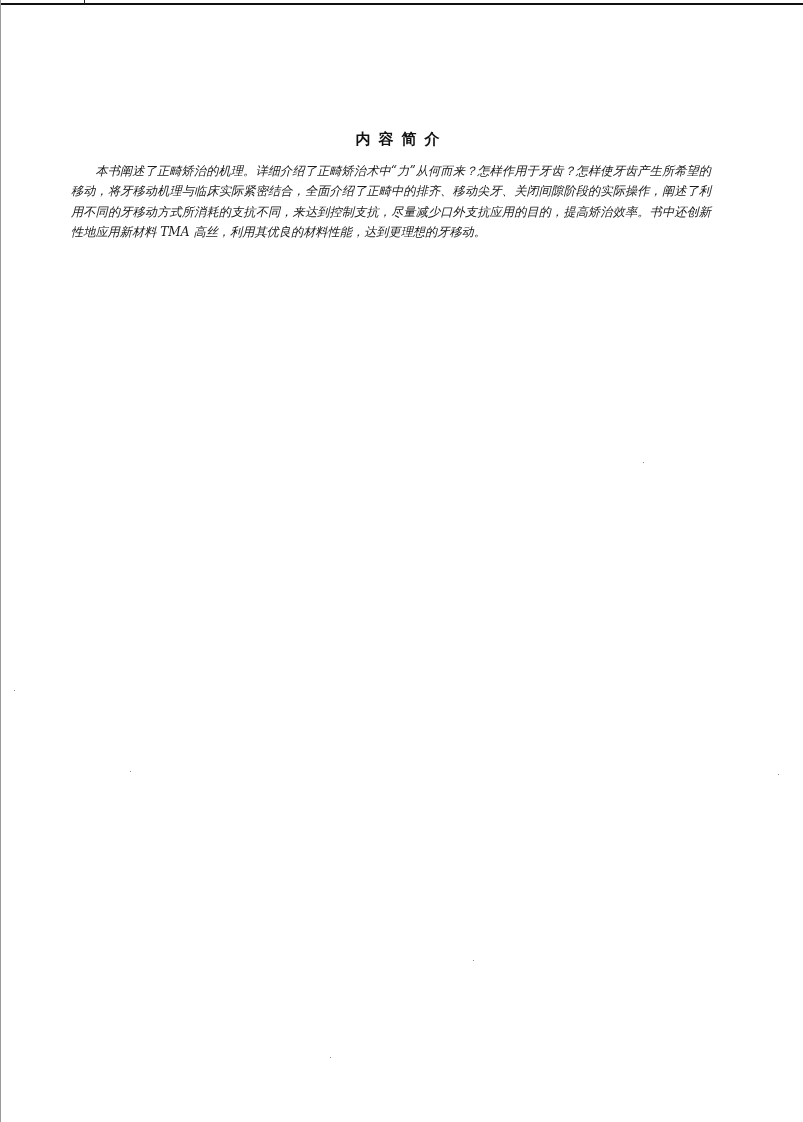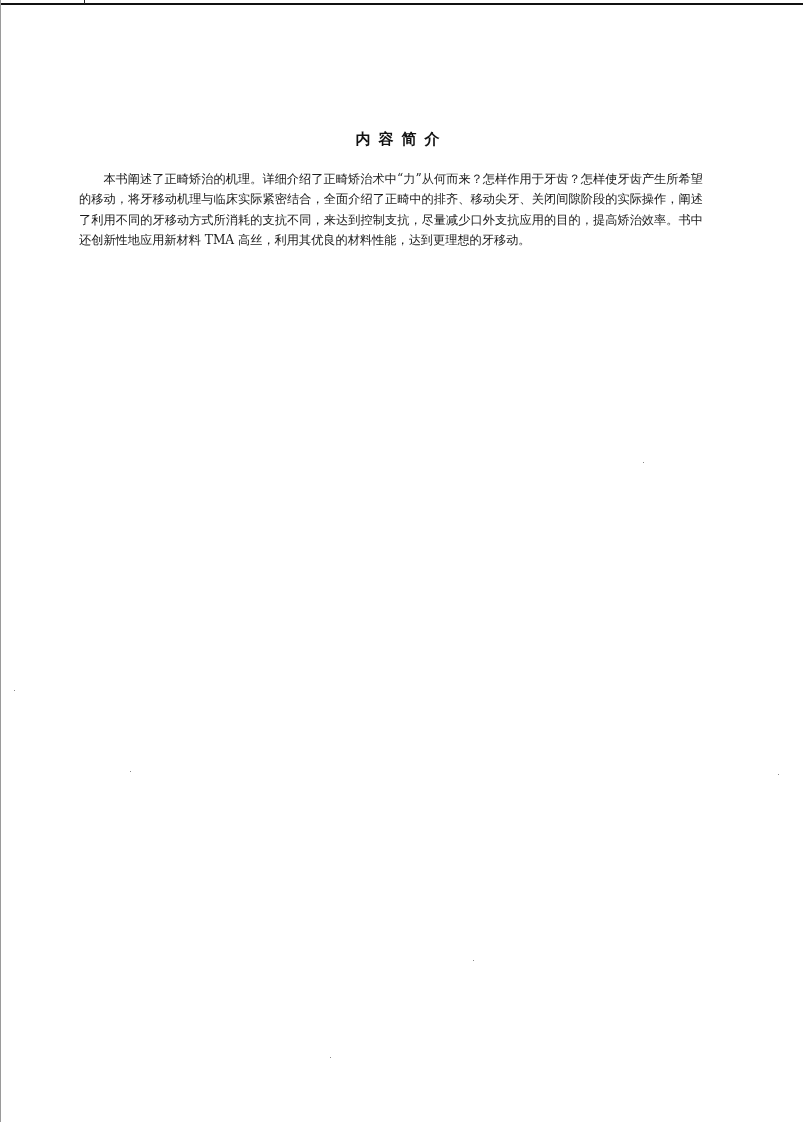--- a/index.html
+++ b/index.html
@@ -55,22 +55,23 @@
       position: absolute;
       left: 67px;
       top: 157px;
       width: 648px;
       font-size: 12.2px;
       line-height: 20.4px;
       text-align: justify;
       color: #1a1a1a;
     }
     .content p {
-      margin: 12px;
+      margin: 4px;
       text-indent: 2em;
+      font-style: italic;
     }
     .speck {
       position: absolute;
       width: 1px;
       height: 1px;
       background: #888;
     }
   </style>
 </head>
 <body>

